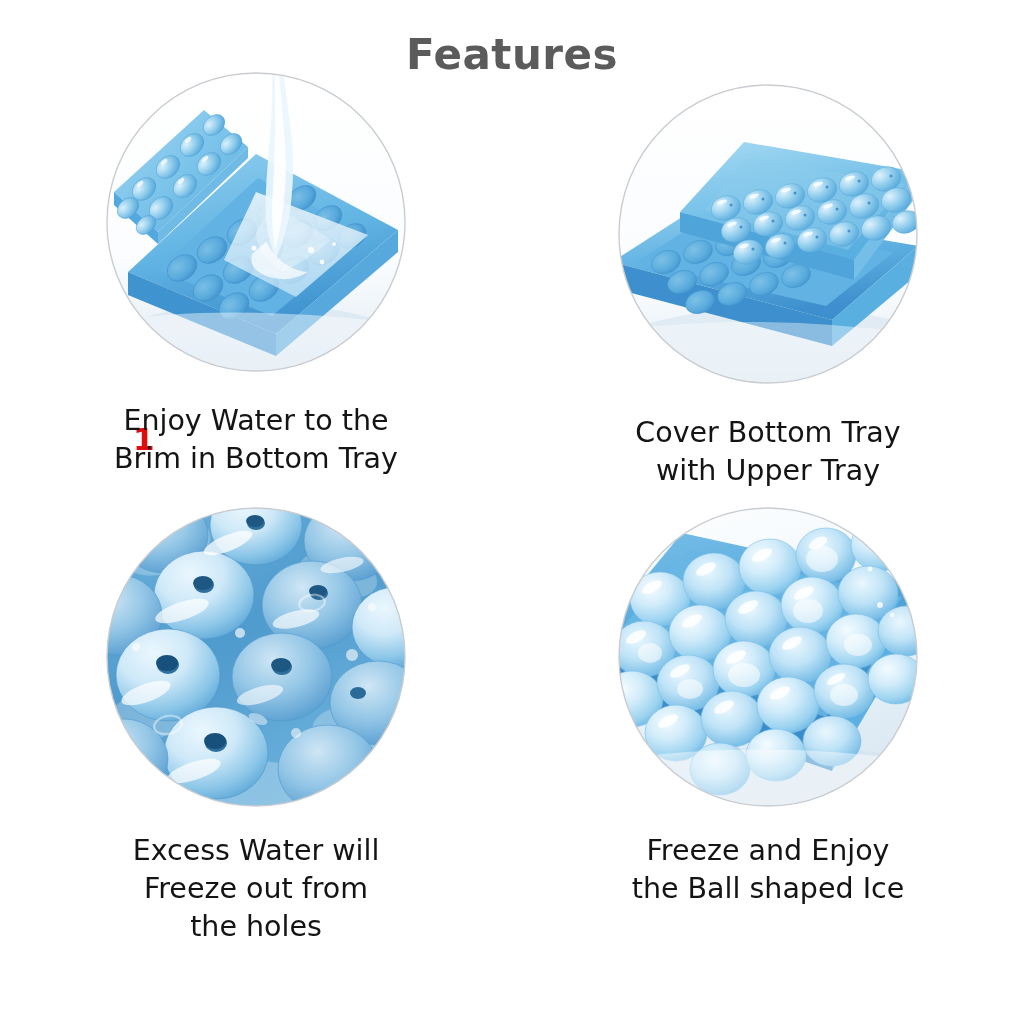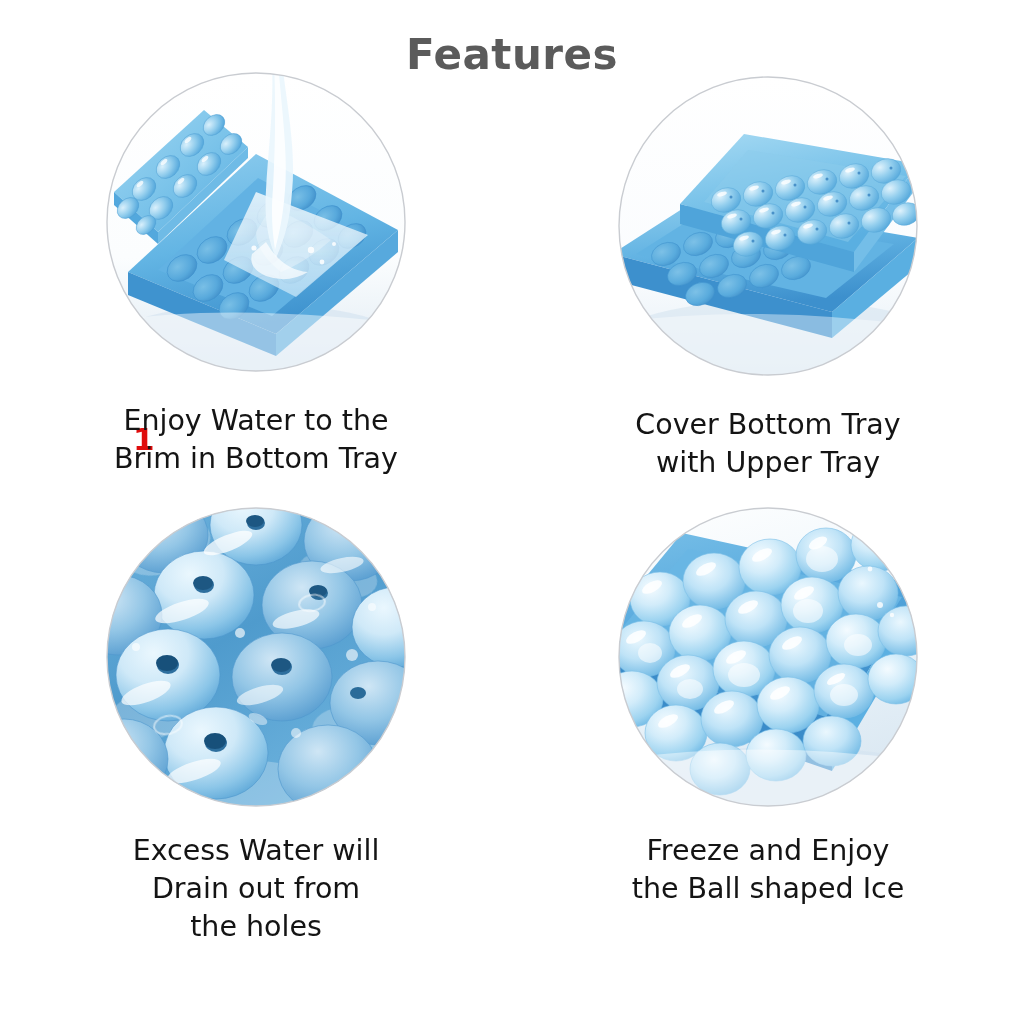--- a/index.html
+++ b/index.html
@@ -23,21 +23,21 @@
     font-family:"DejaVu Sans","Liberation Sans",sans-serif;
   }
 
   .grid{
     position:absolute;
     top:72px;left:0;width:1024px;height:952px;
   }
 
   .panel{position:absolute;width:512px;}
   .panel-1{left:0;top:0;}
-  .panel-2{left:512px;top:4px;}
+  .panel-2{left:512px;top:12px;}
   .panel-3{left:0;top:435px;}
   .panel-4{left:512px;top:435px;text-decoration:underline;}
 
   .photo-wrap{
     position:relative;
     width:300px;height:300px;
     margin:0 auto;
   }
   .photo-circle{
     position:absolute;top:0;left:0;
@@ -426,21 +426,21 @@
                 <ellipse cx="62" cy="218" rx="14" ry="9" transform="rotate(-12 62 218)"></ellipse>
                 <ellipse cx="206" cy="96" rx="13" ry="8" transform="rotate(-10 206 96)"></ellipse>
               </g>
             </g>
             <circle cx="150" cy="150" r="149" fill="none" stroke="#c9ccd1" stroke-width="1.4"></circle>
           </svg>
         </div>
       </div>
 
       <div class="caption cap-r2">Excess Water will
-Drain out from
+Freeze out from
 the holes</div>
     </div>
 
     <div class="panel panel-4">
       <div class="photo-wrap">
         <div class="photo-circle">
           <svg width="300" height="300" viewBox="0 0 300 300" xmlns="http://www.w3.org/2000/svg">
             <defs>
               <clipPath id="clip4">
                   <circle cx="150" cy="150" r="149"></circle>

